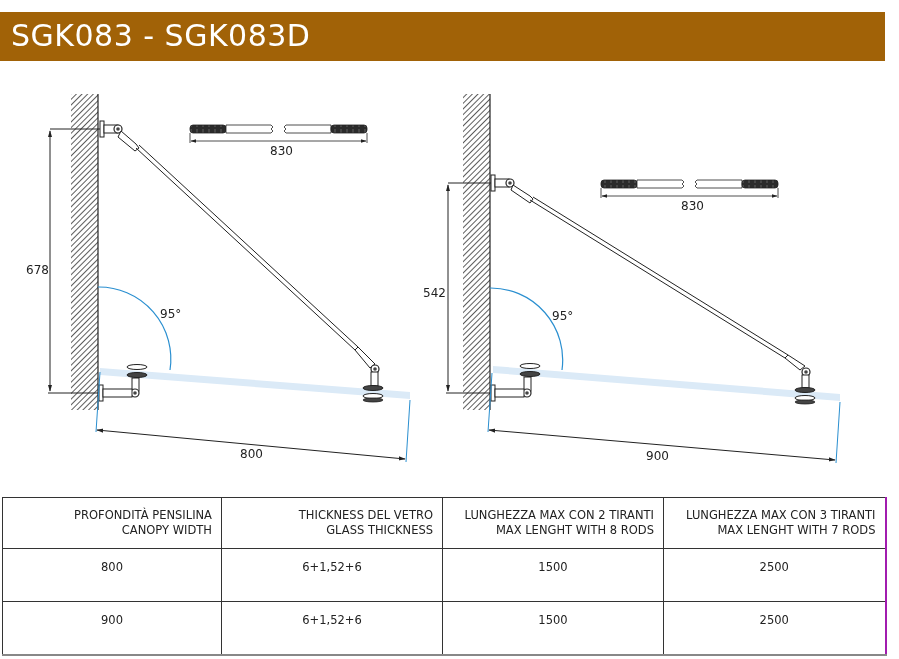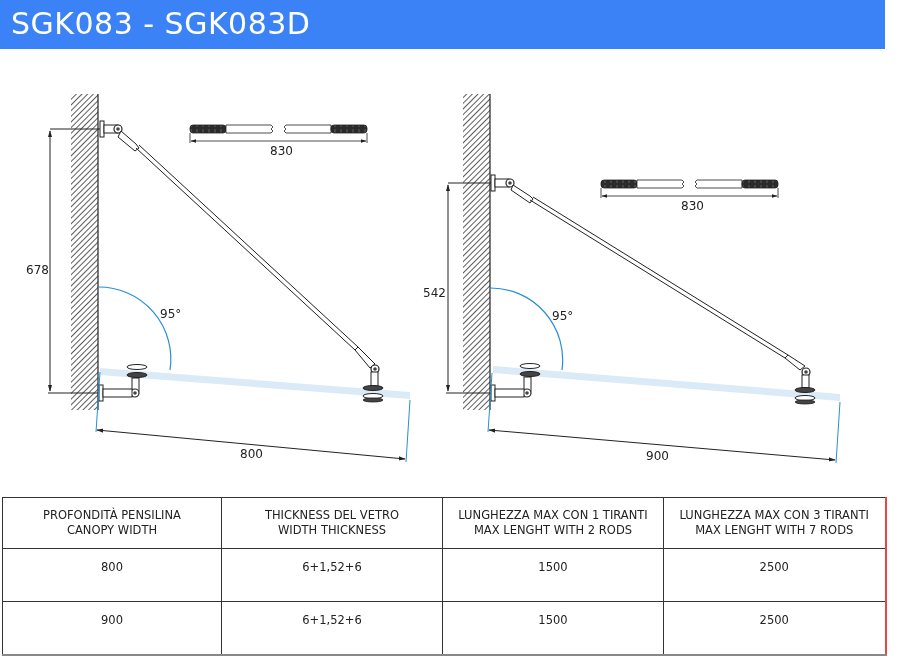--- a/index.html
+++ b/index.html
@@ -1,35 +1,35 @@
 <!DOCTYPE html>
 <html><head>
 <meta charset="utf-8">
 <style>
   html, body { margin: 0; padding: 0; background: #ffffff; }
   body { width: 899px; height: 659px; position: relative; overflow: hidden;
          font-family: "DejaVu Sans", "Liberation Sans", sans-serif; color: #222; }
-  .title-bar { position: absolute; left: 0; top: 0; width: 885px; height: 49px;
-               background: #3b82f6; text-align: right; }
+  .title-bar { position: absolute; left: 0; top: 12px; width: 885px; height: 49px;
+               background: #a16207; text-align: right; }
   .title-text { position: absolute; left: 11px; top: 4px; font-size: 30px;
                 color: #ffffff; letter-spacing: 0.5px; line-height: 40px;
                 font-family: "DejaVu Sans", sans-serif; }
   .drawing { position: absolute; left: 0; top: 60px; width: 899px; height: 420px; }
   .drawing svg { position: absolute; left: 0; top: 0; }
   .dim-label { font-family: "DejaVu Sans", sans-serif; font-size: 12px; fill: #222; }
   .spec-table { position: absolute; left: 2px; top: 497px; width: 883px;
                 border-collapse: collapse; table-layout: fixed;
                 font-family: "DejaVu Sans", sans-serif; font-size: 11.5px; color: #222; }
   .spec-table th, .spec-table td { border: 1px solid #333; }
-  .spec-table th { text-align: center; font-weight: normal; vertical-align: top;
+  .spec-table th { text-align: right; font-weight: normal; vertical-align: top;
                    padding: 10px 9px 0 9px; height: 40px; line-height: 15px; }
   .spec-table td { text-align: center; vertical-align: top; padding-top: 11px;
                    height: 40px; }
   .spec-table tr:last-child td { border-bottom: 2px solid #888; }
-  .spec-table tr td:last-child, .spec-table tr th:last-child { border-right: 2px solid #ef4444; }
+  .spec-table tr td:last-child, .spec-table tr th:last-child { border-right: 2px solid #a21caf; }
 </style>
 </head>
 <body>
 
 <div class="title-bar">
   <div class="title-text">SGK083 - SGK083D</div>
 </div>
 
 <div class="drawing">
   <svg width="899" height="420" viewBox="0 60 899 420" xmlns="http://www.w3.org/2000/svg">
@@ -163,22 +163,22 @@
 <table class="spec-table">
   <colgroup>
     <col style="width:219px">
       <col style="width:221px">
       <col style="width:221px">
       <col style="width:222px">
   </colgroup>
   <thead>
     <tr>
       <th><span>PROFONDITÀ PENSILINA</span><br><span>CANOPY WIDTH</span></th>
-      <th><span>THICKNESS DEL VETRO</span><br><span>WIDTH THICKNESS</span></th>
-      <th><span>LUNGHEZZA MAX CON 1 TIRANTI</span><br><span>MAX LENGHT WITH 2 RODS</span></th>
+      <th><span>THICKNESS DEL VETRO</span><br><span>GLASS THICKNESS</span></th>
+      <th><span>LUNGHEZZA MAX CON 2 TIRANTI</span><br><span>MAX LENGHT WITH 8 RODS</span></th>
       <th><span>LUNGHEZZA MAX CON 3 TIRANTI</span><br><span>MAX LENGHT WITH 7 RODS</span></th>
     </tr>
   </thead>
   <tbody>
     <tr>
       <td>800</td>
       <td>6+1,52+6</td>
       <td>1500</td>
       <td>2500</td>
     </tr>

